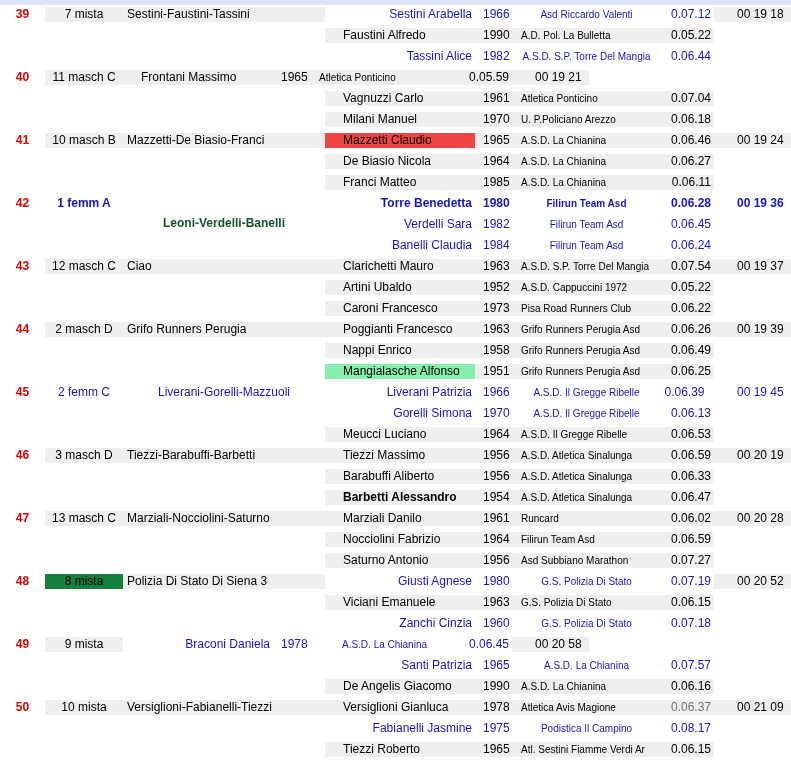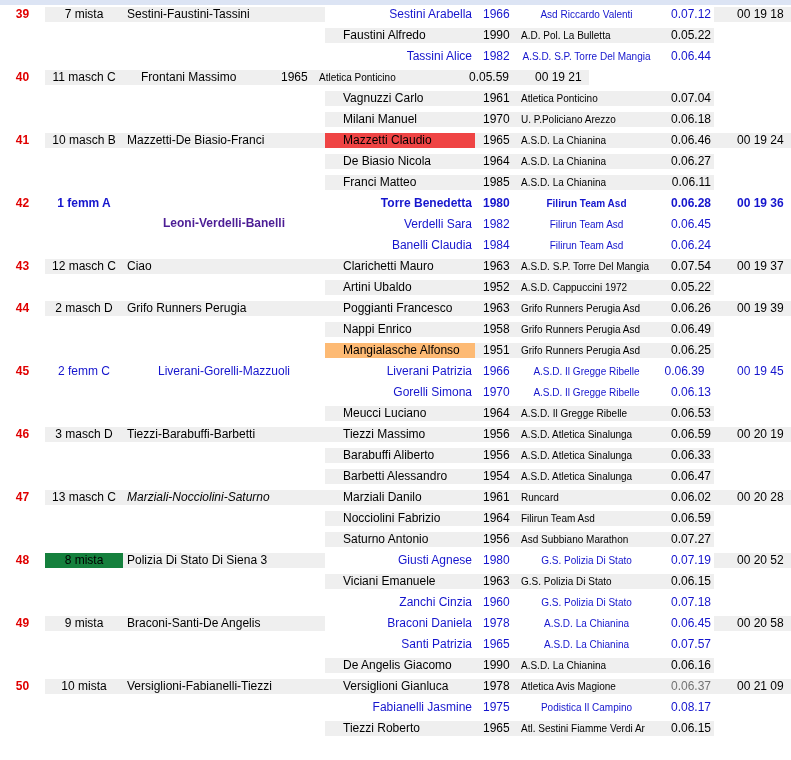--- a/index.html
+++ b/index.html
@@ -126,21 +126,21 @@
           <div class="cell c-year" style="color: rgb(0, 0, 0); background: rgb(239, 239, 239);">1985</div>
           <div class="cell c-club" style="color: rgb(0, 0, 0); background: rgb(239, 239, 239);">A.S.D. La Chianina</div>
           <div class="cell c-time" style="color: rgb(0, 0, 0); background: rgb(239, 239, 239);">0.06.11</div>
           <div class="cell c-total"></div>
         </div>
       </div>
       <div>
         <div class="line">
           <div class="cell c-rank hl" style="color: rgb(224, 0, 0);">42</div>
           <div class="cell c-cat female hl" style="color: rgb(21, 21, 205);">1 femm A</div>
-          <div class="cell c-team female hl" style="color: #4c1d95; margin-top: 23px;">Leoni-Verdelli-Banelli</div>
+          <div class="cell c-team female hl" style="color: #14532d; margin-top: 23px;">Leoni-Verdelli-Banelli</div>
           <div class="cell c-name female hl" style="color: rgb(21, 21, 205);">Torre Benedetta</div>
           <div class="cell c-year female hl" style="color: rgb(21, 21, 205);">1980</div>
           <div class="cell c-club female hl" style="color: rgb(21, 21, 205);">Filirun Team Asd</div>
           <div class="cell c-time female hl" style="color: rgb(21, 21, 205);">0.06.28</div>
           <div class="cell c-total female hl" style="color: rgb(21, 21, 205);">00 19 36</div>
         </div>
         <div class="line">
           <div class="cell c-rank"></div>
           <div class="cell c-cat female"></div>
           <div class="cell c-team female"></div>
@@ -175,20 +175,30 @@
         <div class="line">
           <div class="cell c-rank"></div>
           <div class="cell c-cat"></div>
           <div class="cell c-team"></div>
           <div class="cell c-name" style="color: rgb(0, 0, 0); background: rgb(239, 239, 239);">Artini Ubaldo</div>
           <div class="cell c-year" style="color: rgb(0, 0, 0); background: rgb(239, 239, 239);">1952</div>
           <div class="cell c-club" style="color: rgb(0, 0, 0); background: rgb(239, 239, 239);">A.S.D. Cappuccini 1972</div>
           <div class="cell c-time" style="color: rgb(0, 0, 0); background: rgb(239, 239, 239);">0.05.22</div>
           <div class="cell c-total"></div>
         </div>
+        <div class="line">
+          <div class="cell c-rank"></div>
+          <div class="cell c-cat"></div>
+          <div class="cell c-team"></div>
+          <div class="cell c-name" style="color: rgb(0, 0, 0); background: rgb(239, 239, 239);">Caroni Francesco</div>
+          <div class="cell c-year" style="color: rgb(0, 0, 0); background: rgb(239, 239, 239);">1973</div>
+          <div class="cell c-club" style="color: rgb(0, 0, 0); background: rgb(239, 239, 239);">Pisa Road Runners Club</div>
+          <div class="cell c-time" style="color: rgb(0, 0, 0); background: rgb(239, 239, 239);">0.06.22</div>
+          <div class="cell c-total"></div>
+        </div>
       </div>
       <div>
         <div class="line">
           <div class="cell c-rank hl" style="color: rgb(224, 0, 0);">44</div>
           <div class="cell c-cat" style="color: rgb(0, 0, 0); background: rgb(239, 239, 239);">2 masch D</div>
           <div class="cell c-team" style="color: rgb(0, 0, 0); background: rgb(239, 239, 239);">Grifo Runners Perugia</div>
           <div class="cell c-name" style="color: rgb(0, 0, 0); background: rgb(239, 239, 239);">Poggianti Francesco</div>
           <div class="cell c-year" style="color: rgb(0, 0, 0); background: rgb(239, 239, 239);">1963</div>
           <div class="cell c-club" style="color: rgb(0, 0, 0); background: rgb(239, 239, 239);">Grifo Runners Perugia Asd</div>
           <div class="cell c-time" style="color: rgb(0, 0, 0); background: rgb(239, 239, 239);">0.06.26</div>
@@ -201,21 +211,21 @@
           <div class="cell c-name" style="color: rgb(0, 0, 0); background: rgb(239, 239, 239);">Nappi Enrico</div>
           <div class="cell c-year" style="color: rgb(0, 0, 0); background: rgb(239, 239, 239);">1958</div>
           <div class="cell c-club" style="color: rgb(0, 0, 0); background: rgb(239, 239, 239);">Grifo Runners Perugia Asd</div>
           <div class="cell c-time" style="color: rgb(0, 0, 0); background: rgb(239, 239, 239);">0.06.49</div>
           <div class="cell c-total"></div>
         </div>
         <div class="line">
           <div class="cell c-rank"></div>
           <div class="cell c-cat"></div>
           <div class="cell c-team"></div>
-          <div class="cell c-name" style="color: rgb(0, 0, 0); background: #fdba74;">Mangialasche Alfonso</div>
+          <div class="cell c-name" style="color: rgb(0, 0, 0); background: #86efac;">Mangialasche Alfonso</div>
           <div class="cell c-year" style="color: rgb(0, 0, 0); background: rgb(239, 239, 239);">1951</div>
           <div class="cell c-club" style="color: rgb(0, 0, 0); background: rgb(239, 239, 239);">Grifo Runners Perugia Asd</div>
           <div class="cell c-time" style="color: rgb(0, 0, 0); background: rgb(239, 239, 239);">0.06.25</div>
           <div class="cell c-total"></div>
         </div>
       </div>
       <div>
         <div class="line">
           <div class="cell c-rank hl" style="color: rgb(224, 0, 0);">45</div>
           <div class="cell c-cat female" style="color: rgb(21, 21, 205);">2 femm C</div>
@@ -265,32 +275,32 @@
           <div class="cell c-name" style="color: rgb(0, 0, 0); background: rgb(239, 239, 239);">Barabuffi Aliberto</div>
           <div class="cell c-year" style="color: rgb(0, 0, 0); background: rgb(239, 239, 239);">1956</div>
           <div class="cell c-club" style="color: rgb(0, 0, 0); background: rgb(239, 239, 239);">A.S.D. Atletica Sinalunga</div>
           <div class="cell c-time" style="color: rgb(0, 0, 0); background: rgb(239, 239, 239);">0.06.33</div>
           <div class="cell c-total"></div>
         </div>
         <div class="line">
           <div class="cell c-rank"></div>
           <div class="cell c-cat"></div>
           <div class="cell c-team"></div>
-          <div class="cell c-name" style="color: rgb(0, 0, 0); background: rgb(239, 239, 239);">Barbetti Alessandro</div>
+          <div class="cell c-name" style="color: rgb(0, 0, 0); background: rgb(239, 239, 239); font-weight: bold;">Barbetti Alessandro</div>
           <div class="cell c-year" style="color: rgb(0, 0, 0); background: rgb(239, 239, 239);">1954</div>
           <div class="cell c-club" style="color: rgb(0, 0, 0); background: rgb(239, 239, 239);">A.S.D. Atletica Sinalunga</div>
           <div class="cell c-time" style="color: rgb(0, 0, 0); background: rgb(239, 239, 239);">0.06.47</div>
           <div class="cell c-total"></div>
         </div>
       </div>
       <div>
         <div class="line">
           <div class="cell c-rank hl" style="color: rgb(224, 0, 0);">47</div>
           <div class="cell c-cat" style="color: rgb(0, 0, 0); background: rgb(239, 239, 239);">13 masch C</div>
-          <div class="cell c-team" style="color: rgb(0, 0, 0); background: rgb(239, 239, 239); font-style: italic;">Marziali-Nocciolini-Saturno</div>
+          <div class="cell c-team" style="color: rgb(0, 0, 0); background: rgb(239, 239, 239);">Marziali-Nocciolini-Saturno</div>
           <div class="cell c-name" style="color: rgb(0, 0, 0); background: rgb(239, 239, 239);">Marziali Danilo</div>
           <div class="cell c-year" style="color: rgb(0, 0, 0); background: rgb(239, 239, 239);">1961</div>
           <div class="cell c-club" style="color: rgb(0, 0, 0); background: rgb(239, 239, 239);">Runcard</div>
           <div class="cell c-time" style="color: rgb(0, 0, 0); background: rgb(239, 239, 239);">0.06.02</div>
           <div class="cell c-total" style="color: rgb(0, 0, 0); background: rgb(239, 239, 239);">00 20 28</div>
         </div>
         <div class="line">
           <div class="cell c-rank"></div>
           <div class="cell c-cat"></div>
           <div class="cell c-team"></div>
@@ -340,21 +350,20 @@
           <div class="cell c-year female" style="color: rgb(21, 21, 205);">1960</div>
           <div class="cell c-club female" style="color: rgb(21, 21, 205);">G.S. Polizia Di Stato</div>
           <div class="cell c-time female" style="color: rgb(21, 21, 205);">0.07.18</div>
           <div class="cell c-total"></div>
         </div>
       </div>
       <div>
         <div class="line">
           <div class="cell c-rank hl" style="color: rgb(224, 0, 0);">49</div>
           <div class="cell c-cat" style="color: rgb(0, 0, 0); background: rgb(239, 239, 239);">9 mista</div>
-          <div class="cell c-team" style="color: rgb(0, 0, 0); background: rgb(239, 239, 239);">Braconi-Santi-De Angelis</div>
           <div class="cell c-name female" style="color: rgb(21, 21, 205);">Braconi Daniela</div>
           <div class="cell c-year female" style="color: rgb(21, 21, 205);">1978</div>
           <div class="cell c-club female" style="color: rgb(21, 21, 205);">A.S.D. La Chianina</div>
           <div class="cell c-time female" style="color: rgb(21, 21, 205);">0.06.45</div>
           <div class="cell c-total" style="color: rgb(0, 0, 0); background: rgb(239, 239, 239);">00 20 58</div>
         </div>
         <div class="line">
           <div class="cell c-rank"></div>
           <div class="cell c-cat"></div>
           <div class="cell c-team"></div>

